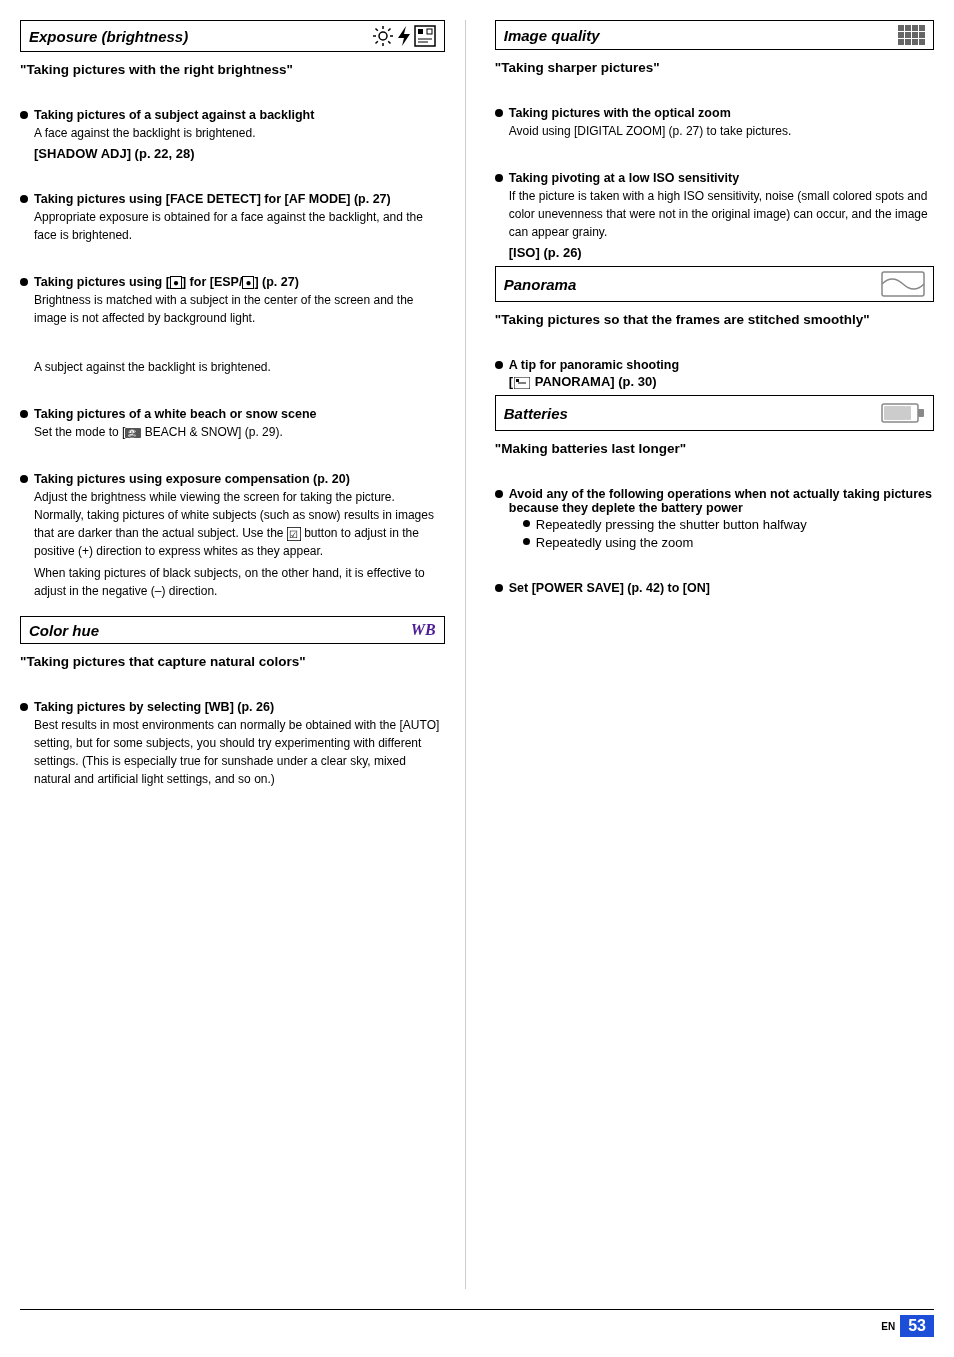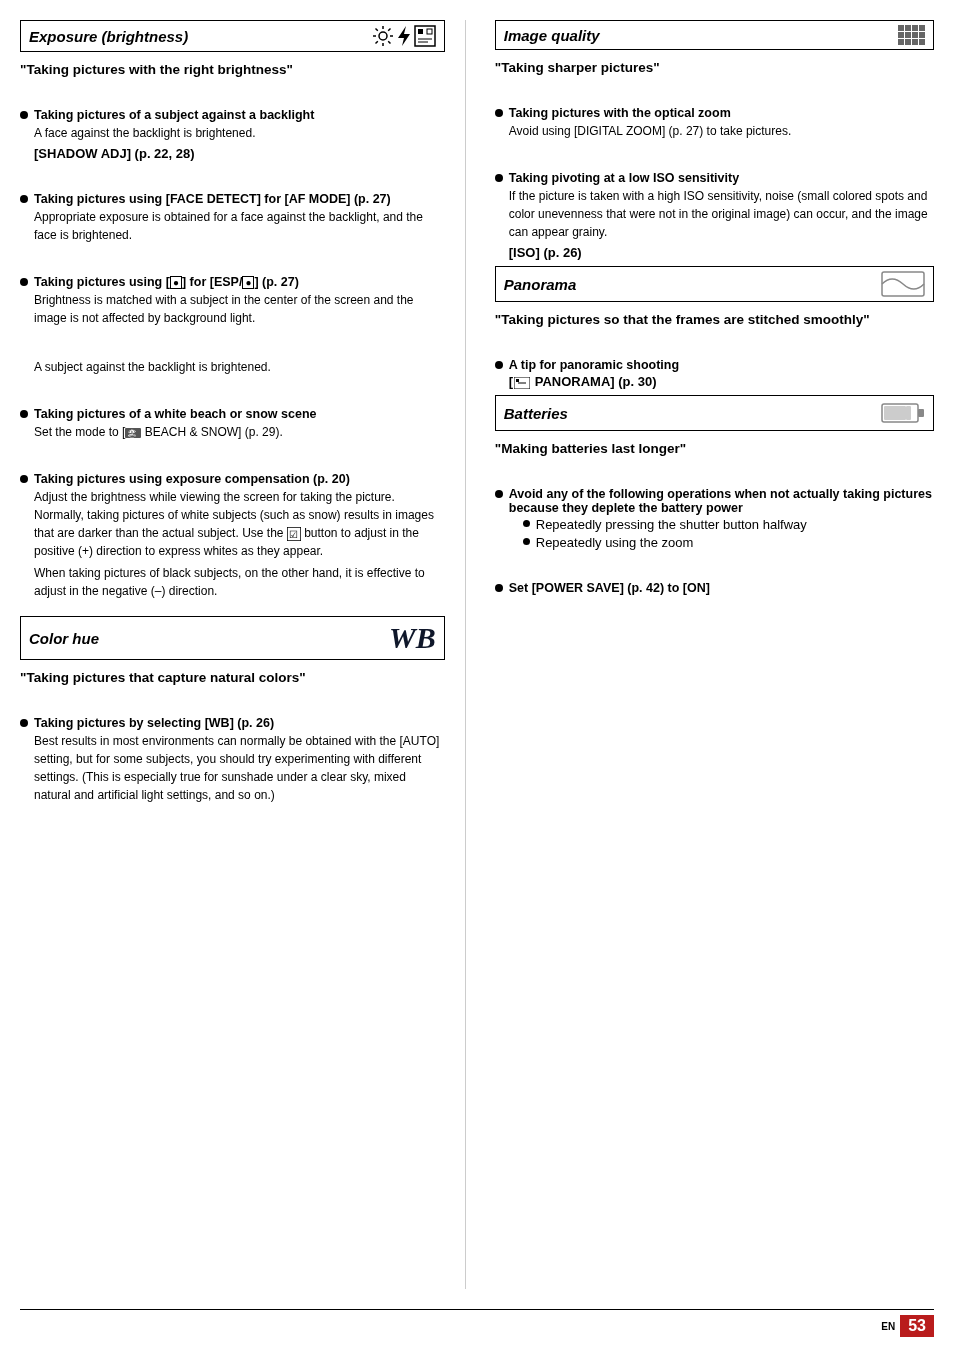--- a/index.html
+++ b/index.html
@@ -135,21 +135,21 @@
       padding-top: 5px;
     }
 
     .footer-en {
       font-weight: bold;
       font-size: 10px;
       margin-right: 5px;
     }
 
     .footer-page {
-      background: #b91c1c;
+      background: #1d4ed8;
       color: #fff;
       font-weight: bold;
       font-size: 16px;
       padding: 2px 8px;
       text-align: right;
     }
 
     
     .icon-grid {
       display: grid;
@@ -158,24 +158,24 @@
       gap: 1px;
     }
     .icon-grid-cell {
       background: #666;
       width: 6px;
       height: 6px;
     }
 
     
     .icon-wb {
-      font-size: 30px;
+      font-size: 16px;
       font-weight: bold;
       font-style: italic;
-      color: #0f172a;
+      color: #4c1d95;
       font-family: Georgia, serif;
     }
 
     
     .section-gap {
       margin-top: 16px;
     }
   </style>
 </head>
 <body>

